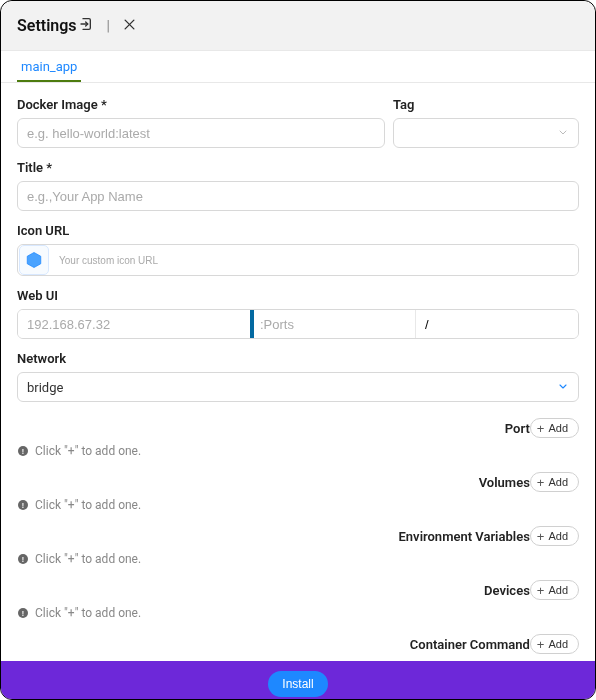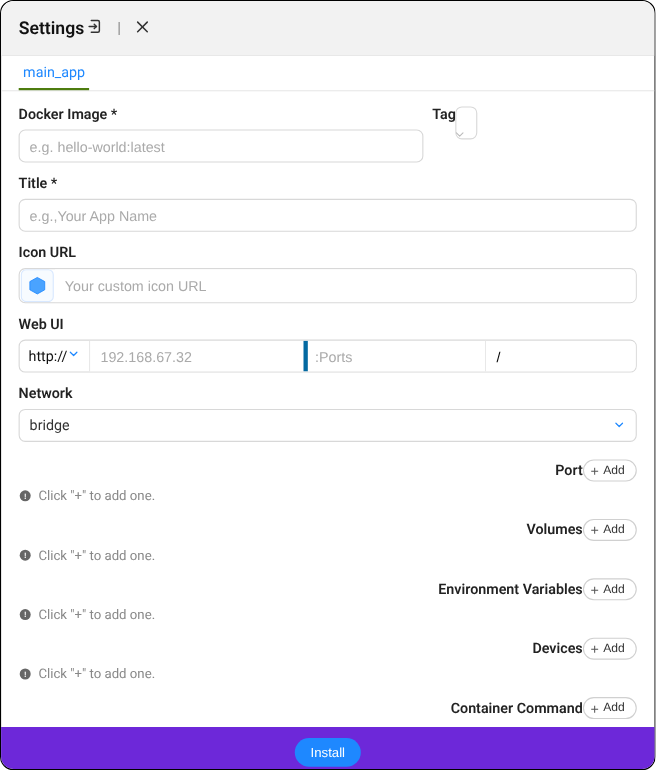--- a/index.html
+++ b/index.html
@@ -17,39 +17,39 @@
   .field { display: flex; flex-direction: column; }
   .field.grow { flex: 1; }
   .label { font-size: 13px; font-weight: 600; color: #222; margin-bottom: 6px; }
   .input, .select { height: 30px; border: 1px solid #d8d8d8; border-radius: 6px; padding: 0 9px; font-size: 13px; color: #333; background: #fff; width: 100%; }
   .input::placeholder { color: #aaa; }
   .select-wrap { position: relative; }
   .select-wrap .chev { position: absolute; right: 10px; top: 50%; transform: translateY(-50%); pointer-events: none; }
   .select-display { display: flex; align-items: center; }
   .iconurl-row { display: flex; border: 1px solid #d8d8d8; border-radius: 6px; overflow: hidden; height: 32px; align-items: center; }
   .iconurl-row .preset-icon { width: 30px; height: 30px; border-right: 1px solid #e8e8e8; margin: 1px; border-radius: 5px; display: flex; align-items: center; justify-content: center; background: #f7fbff; border: 1px solid #d8e8ff; }
-  .iconurl-row input { border: none; flex: 1; height: 100%; padding: 0 9px; font-size: 13px; }
+  .iconurl-row input { border: none; flex: 1; height: 100%; padding: 0 9px; font-size: 10px; }
   .iconurl-row input::placeholder { color: #aaa; }
   .webui-row { display: flex; border: 1px solid #d8d8d8; border-radius: 6px; height: 30px; overflow: hidden; }
   .webui-row .wu-proto { width: 76px; border-right: 1px solid #e8e8e8; position: relative; }
   .webui-row .wu-proto-disp { width:100%; height:100%; display:flex; align-items:center; padding: 0 8px; font-size: 13px; cursor: pointer; }
   .webui-row .wu-host { flex: 1; border: none; border-right: 4px solid #0369a1; padding: 0 9px; font-size: 13px; }
   .webui-row .wu-host::placeholder { color: #aaa; }
   .webui-row .wu-port { width: 162px; border: none; border-right: 1px solid #e8e8e8; padding: 0 6px; font-size: 13px; }
   .webui-row .wu-port::placeholder { color: #aaa; }
   .webui-row .wu-path { width: 162px; border: none; padding: 0 9px; font-size: 13px; }
   .section { margin-bottom: 14px; }
   .section-head { display: flex; align-items: center; justify-content: flex-end; margin-bottom: 6px; }
   .add-btn { border: 1px solid #d0d0d0; background: #fff; border-radius: 12px; height: 20px; padding: 0 10px 0 6px; font-size: 11px; display: inline-flex; align-items: center; gap: 4px; cursor: pointer; color: #333; }
   .add-btn .plus { font-size: 13px; line-height: 1; color: #555; }
   .hint { font-size: 12px; color: #888; display: flex; align-items: center; gap: 6px; }
   .hint .info { width: 12px; height: 12px; display: inline-flex; align-items: center; justify-content: center; }
   .footer { position: absolute; bottom: 0; right: 0; left: 0; padding: 10px 16px 2px; display: flex; justify-content: center; background: #6d28d9; }
   .install-btn { background: #1e88ff; color: #fff; border: none; border-radius: 14px; height: 26px; padding: 0 14px; font-size: 12px; font-weight: 500; cursor: pointer; }
-  .docker-tag-col { width: 186px; display:flex; flex-direction:row; }
+  .docker-tag-col { width: 186px; display:flex; flex-direction:column; }
 </style>
 </head>
 <body>
 
 <div class="window">
   <div class="titlebar">
     <h1>Settings</h1>
     <div class="titlebar-actions">
       <button class="icon-btn">
         <span>
@@ -109,30 +109,20 @@
               <polygon points="12 2 21 7 21 17 12 22 3 17 3 7"></polygon>
             </svg>
         </div>
         <input placeholder="Your custom icon URL" style="">
       </div>
     </div>
 
     <div class="field" style="margin-bottom:12px;">
       <span class="label">Web UI</span>
       <div class="webui-row">
-        <div class="wu-proto">
-          <div class="wu-proto-disp">
-            <span>http://</span>
-            <span class="chev chev-blue" style="right:8px;">
-              <svg width="12" height="12" viewBox="0 0 24 24" fill="none" stroke="#1e88ff" stroke-width="2.2" stroke-linecap="round" stroke-linejoin="round">
-                  <polyline points="6 9 12 15 18 9"></polyline>
-                </svg>
-            </span>
-          </div>
-        </div>
         <input class="wu-host" placeholder="192.168.67.32" style="">
         <input class="wu-port" placeholder=":Ports" style="">
         <input class="wu-path" value="/" style="">
       </div>
     </div>
 
     <div class="field" style="margin-bottom:16px;">
       <span class="label">Network</span>
       <div class="select-wrap">
         <div class="input select-display">

